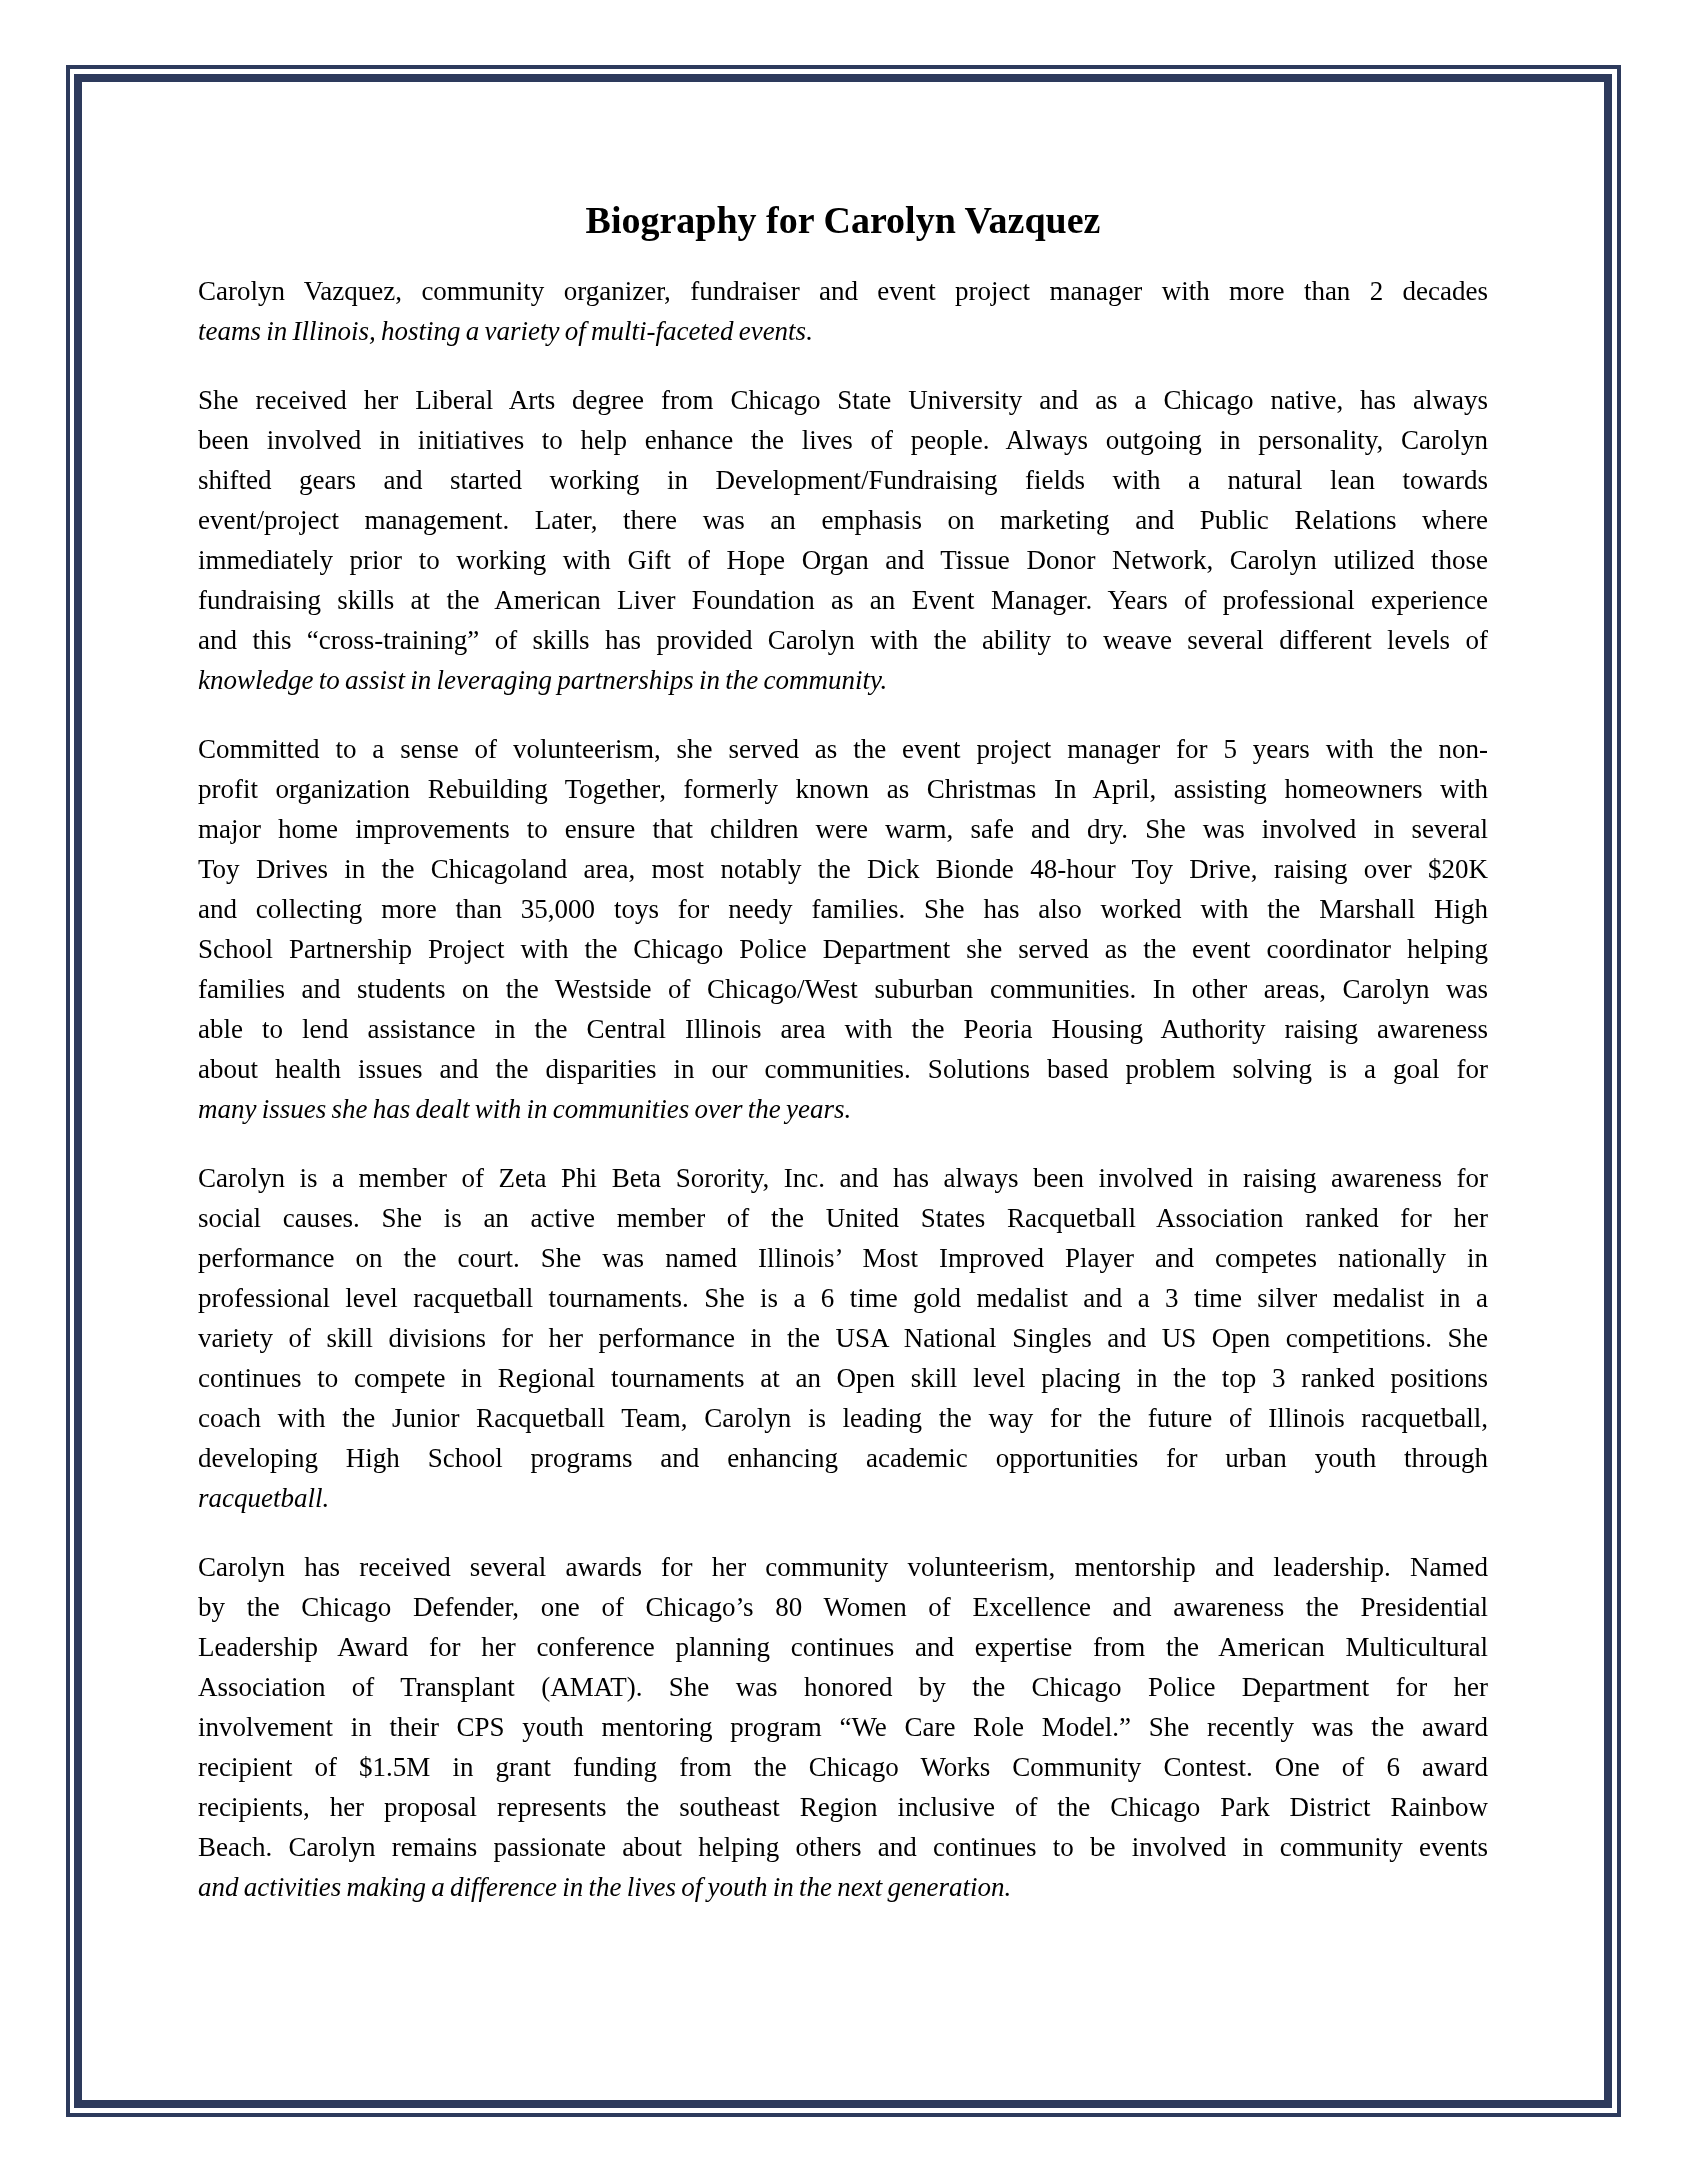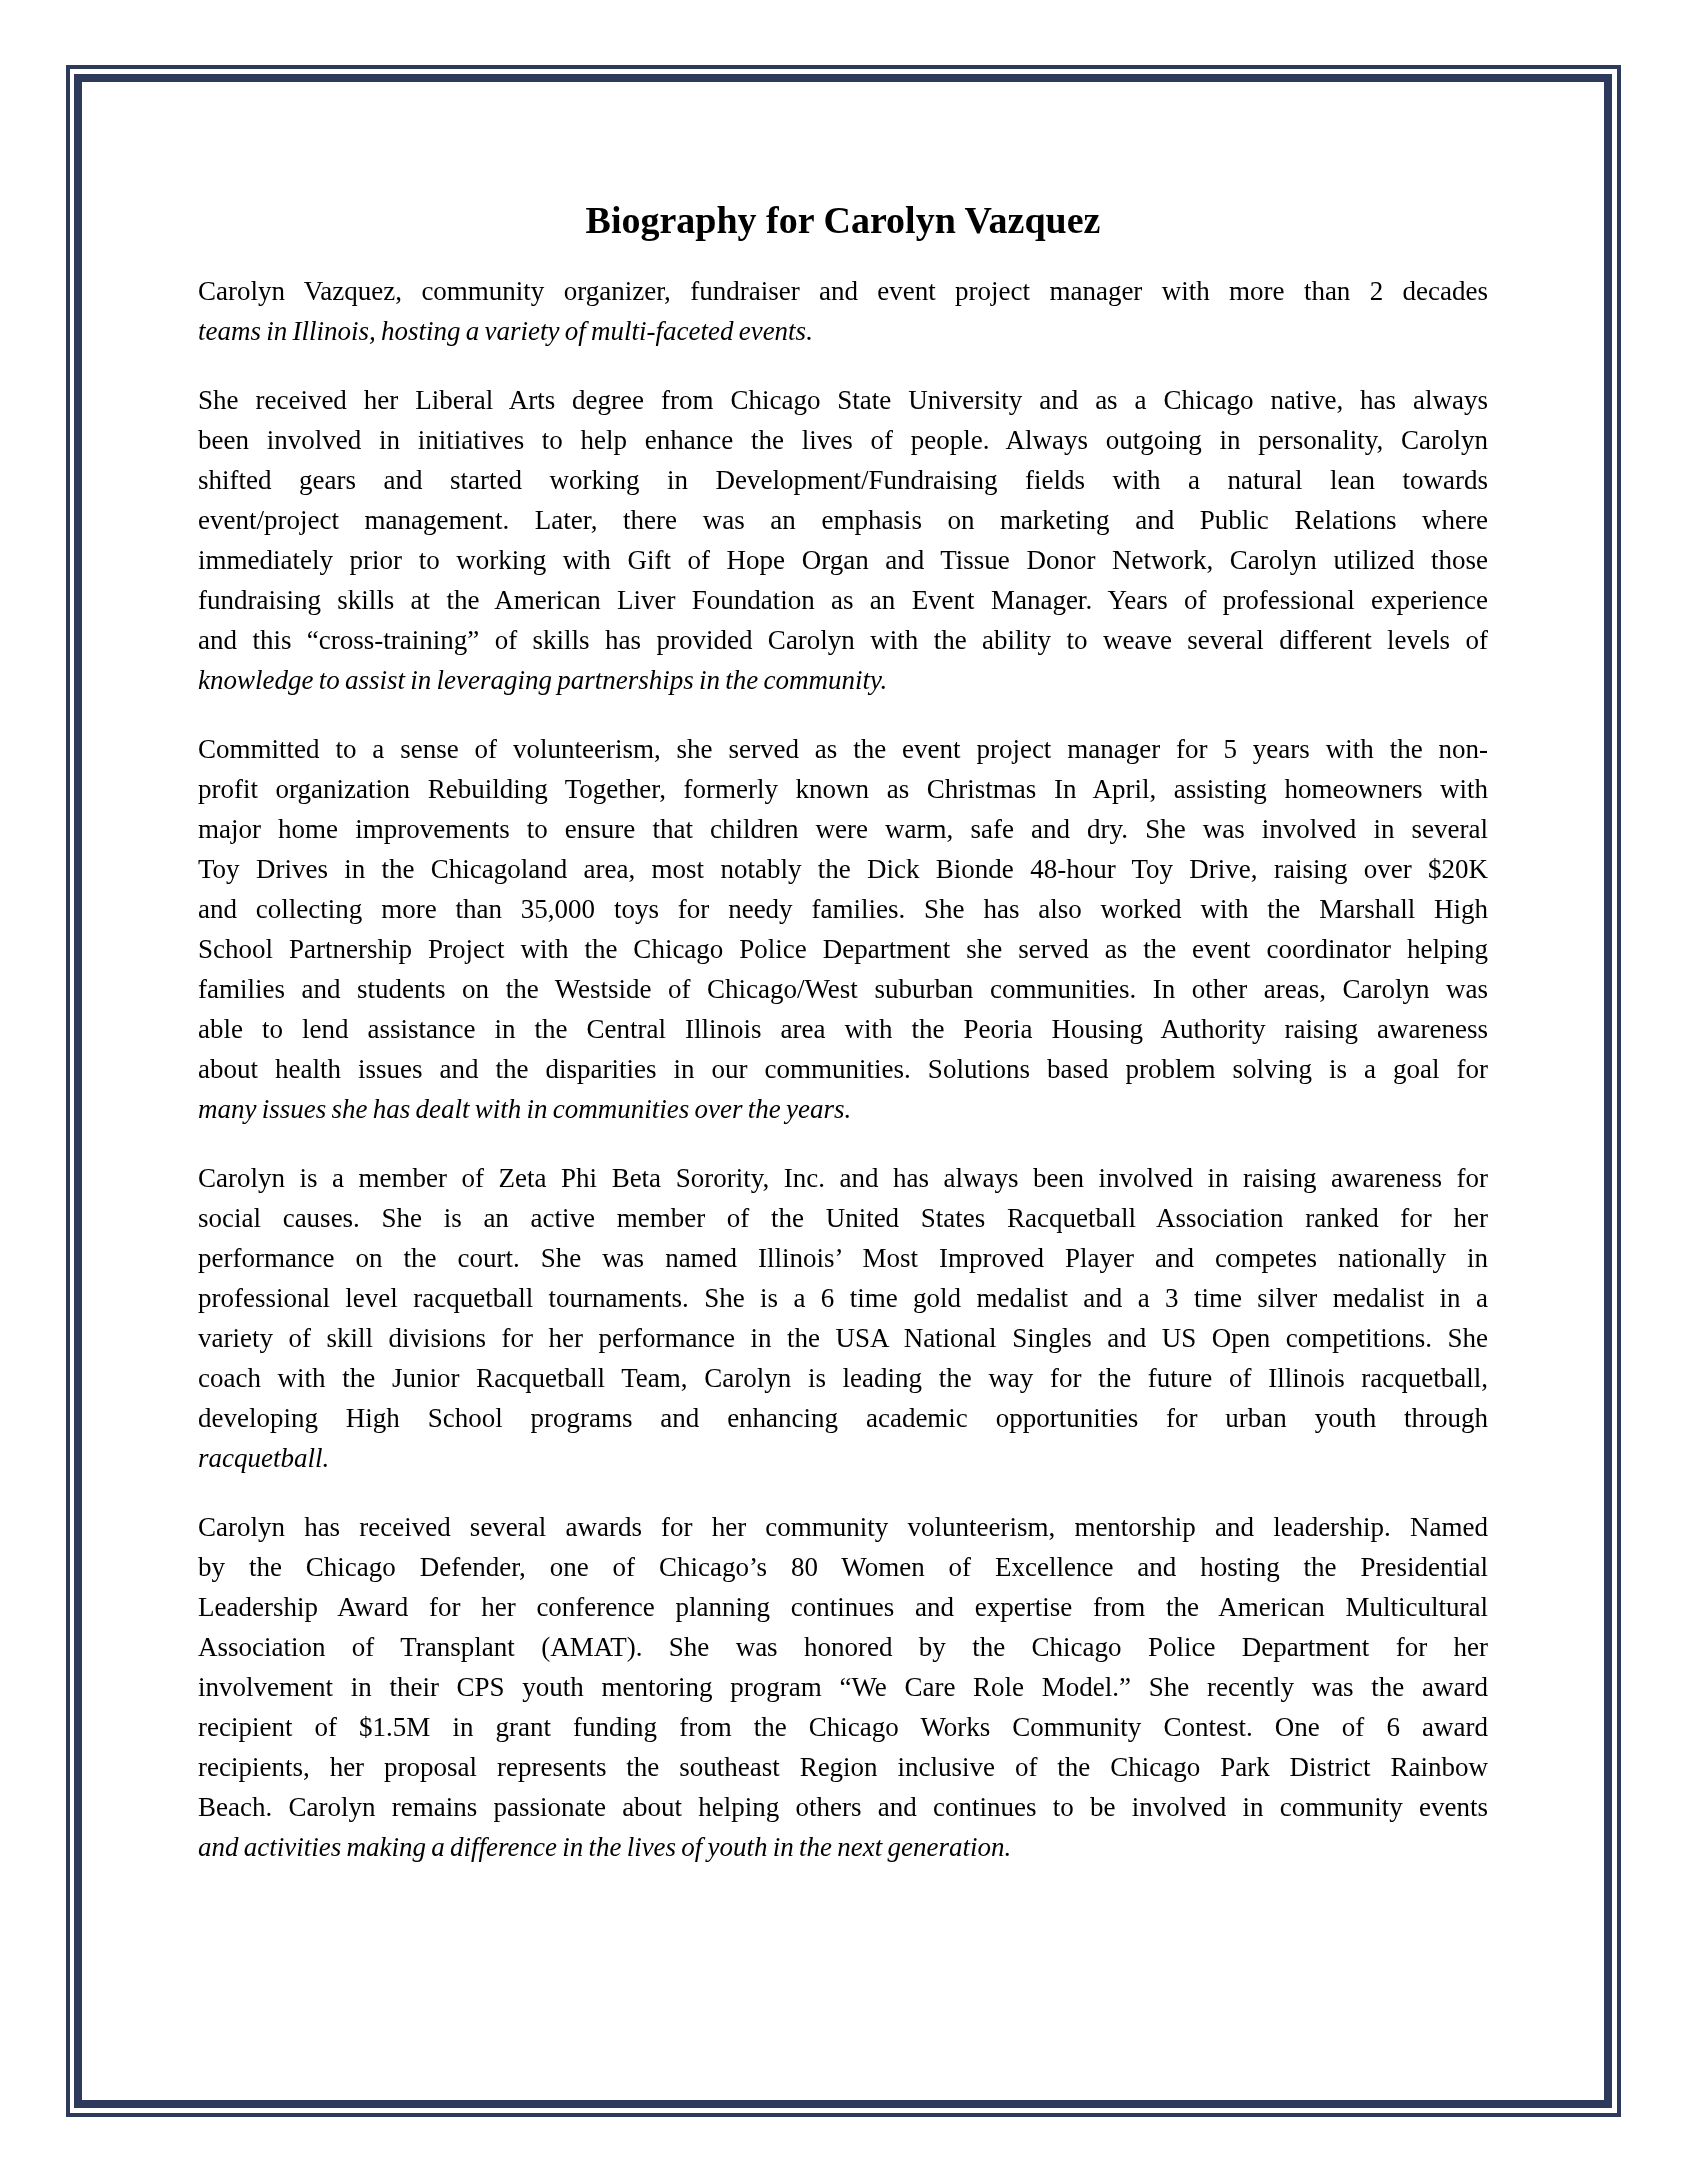--- a/index.html
+++ b/index.html
@@ -99,27 +99,28 @@
         <div class="pline"><span>able to lend assistance in the Central Illinois area with the Peoria Housing Authority raising awareness</span></div>
         <div class="pline"><span>about health issues and the disparities in our communities.  Solutions based problem solving is a goal for</span></div>
         <div class="pline pl-last"><span>many issues she has dealt with in communities over the years.</span></div>
       </div>
       <div class="para">
         <div class="pline"><span>Carolyn is a member of Zeta Phi Beta Sorority, Inc. and has always been involved in raising awareness for</span></div>
         <div class="pline"><span>social causes.  She is an active member of the United States Racquetball Association ranked for her</span></div>
         <div class="pline"><span>performance on the court.  She was named Illinois’ </span><span class="seg-i">Most Improved Player</span><span> and competes nationally in</span></div>
         <div class="pline"><span>professional level racquetball tournaments.  She is a 6 time gold medalist and a 3 time silver medalist in a</span></div>
         <div class="pline"><span>variety of skill divisions for her performance in the USA National Singles and US Open competitions.  She</span></div>
+        <div class="pline"><span>continues to compete in Regional tournaments at an Open skill level placing in the top 3 ranked positions</span></div>
         <div class="pline"><span>coach with the Junior Racquetball Team, Carolyn is leading the way for the future of Illinois racquetball,</span></div>
         <div class="pline"><span>developing High School programs and enhancing academic opportunities for urban youth through</span></div>
         <div class="pline pl-last"><span>racquetball.</span></div>
       </div>
       <div class="para">
         <div class="pline"><span>Carolyn has received several awards for her community volunteerism, mentorship and leadership.  Named</span></div>
-        <div class="pline"><span>by the Chicago Defender, one of </span><span class="seg-i">Chicago’s 80 Women of Excellence</span><span> and hosting the </span><span class="seg-i">Presidential</span></div>
+        <div class="pline"><span>by the Chicago Defender, one of </span><span class="seg-i">Chicago’s 80 Women of Excellence</span><span> and awareness the </span><span class="seg-i">Presidential</span></div>
         <div class="pline"><span class="seg-i">Leadership Award</span><span> for her conference planning continues and expertise from the American Multicultural</span></div>
         <div class="pline"><span>Association of Transplant (AMAT).  She was honored by the Chicago Police Department for her</span></div>
         <div class="pline"><span>involvement in their CPS youth mentoring program “We Care Role Model.”   She recently was the award</span></div>
         <div class="pline"><span>recipient of $1.5M in grant funding from the Chicago Works Community Contest.  One of 6 award</span></div>
         <div class="pline"><span>recipients, her proposal represents the southeast Region inclusive of the Chicago Park District Rainbow</span></div>
         <div class="pline"><span>Beach.  Carolyn remains passionate about helping others and continues to be involved in community events</span></div>
         <div class="pline pl-last"><span>and activities making a difference in the lives of youth in the next generation.</span></div>
       </div>
     </section>
 </main>

